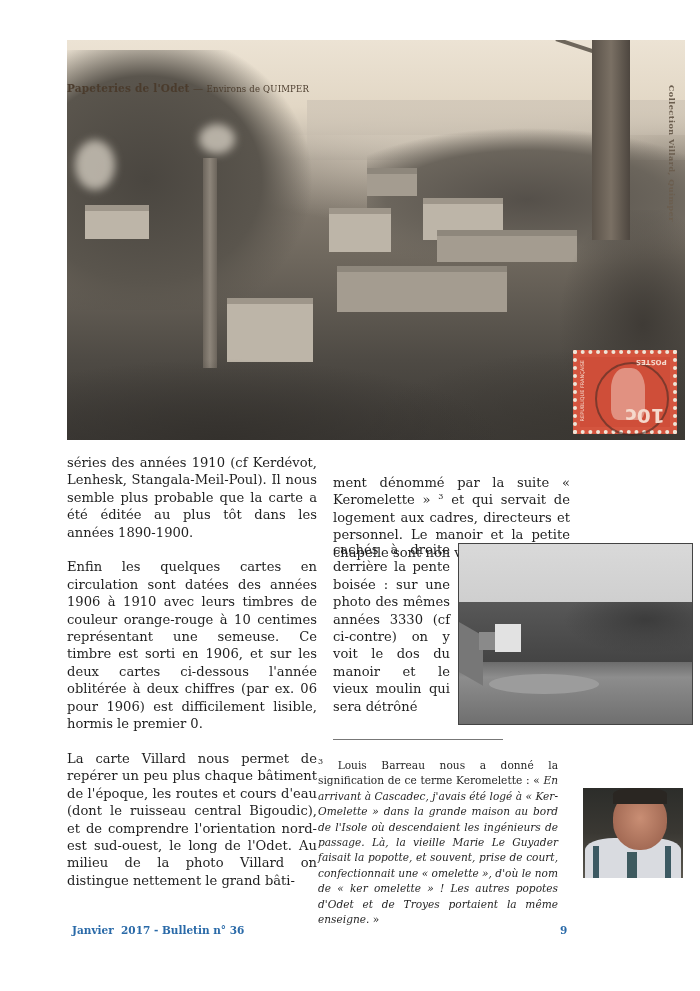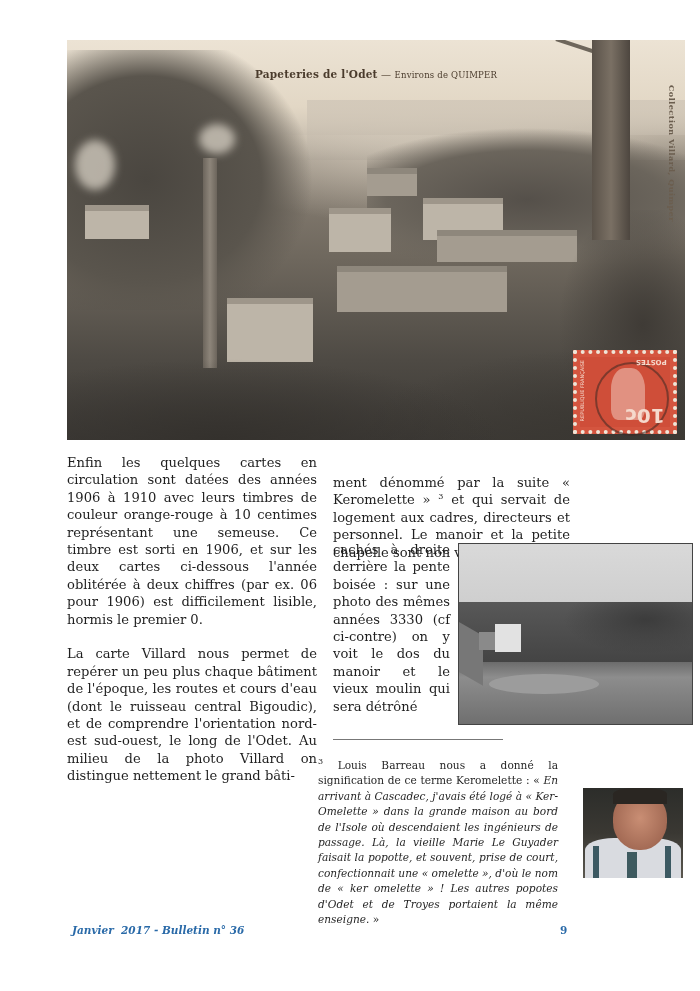--- a/index.html
+++ b/index.html
@@ -29,21 +29,21 @@
     background: linear-gradient(90deg, #6c655c, #8d857a, #6c655c); }
   .smoke { position: absolute; border-radius: 50%; background: rgba(225,218,205,0.7); filter: blur(4px); }
   .tree-trunk { position: absolute; left: 525px; top: 0; width: 38px; height: 200px;
     background: linear-gradient(90deg, #5a5249, #7a7064, #4d463f); }
   .branch { position: absolute; left: 488px; top: 4px; width: 44px; height: 4px; background: #6e665b; transform: rotate(18deg); }
   .foliage-bottom { position: absolute; left: 0; bottom: 0; width: 100%; height: 120px;
     background: radial-gradient(ellipse 60% 90% at 25% 100%, #34312d 0%, rgba(52,49,45,0) 75%),
                 radial-gradient(ellipse 50% 100% at 85% 100%, #3a3732 0%, rgba(58,55,50,0) 75%); }
   .foliage-right { position: absolute; right: 0; top: 170px; width: 140px; height: 230px;
     background: radial-gradient(ellipse 80% 70% at 70% 50%, #3f3b36 0%, rgba(63,59,54,0) 75%); }
-  .pc-caption { position: absolute; left: 0; right: 0; top: 28px; text-align: center;
+  .pc-caption { position: absolute; left: 0; right: 0; top: 42px; text-align: left;
     font-size: 10px; color: #4a3b2c; letter-spacing: 0.2px; }
   .pc-caption .main { font-weight: bold; font-size: 10.5px; }
   .pc-caption .sub { font-size: 8.5px; }
   .pc-collection { position: absolute; right: 8px; top: 45px; writing-mode: vertical-rl;
     font-size: 8px; color: #6b5e4f; font-weight: bold; letter-spacing: 0.5px; }
   .stamp { position: absolute; left: 506px; top: 310px; width: 104px; height: 84px;
     background: #d4553f; border: 4px dotted #efe6d8; box-sizing: border-box; }
   .stamp-inner { position: absolute; inset: 3px; background: #cf4e39; }
   .stamp .posts { position: absolute; right: 6px; top: 4px; font-size: 7px; color: #f5d9cc;
     font-family: "DejaVu Sans", sans-serif; font-weight: bold; transform: rotate(180deg); }
@@ -128,20 +128,21 @@
     <div class="stamp-inner"></div>
     <div class="sower"></div>
     <div class="cancel"></div>
     <span class="rf">REPUBLIQUE FRANÇAISE</span>
     <span class="posts">POSTES</span>
     <span class="val">10c</span>
   </div>
 </div>
 
 <div class="col col-left">
+  <p>séries des années 1910 (cf Kerdévot, Lenhesk, Stangala-Meil-Poul). Il nous semble plus probable que la carte a été éditée au plus tôt dans les années 1890-1900.</p>
   <p>Enfin les quelques cartes en circulation sont datées des années 1906 à 1910 avec leurs timbres de couleur orange-rouge à 10 centimes représentant une semeuse. Ce timbre est sorti en 1906, et sur les deux cartes ci-dessous l'année oblitérée à deux chiffres (par ex. 06 pour 1906) est difficilement lisible, hormis le premier 0.</p>
   <p>La carte Villard nous permet de repérer un peu plus chaque bâtiment de l'époque, les routes et cours d'eau (dont le ruisseau central Bigoudic), et de comprendre l'orientation nord-est sud-ouest, le long de l'Odet. Au milieu de la photo Villard on distingue nettement le grand bâti-</p>
 </div>
 
 <div class="col col-right-top">
   <p><span>ment dénommé par la suite « Keromelette » </span><span class="sup">3</span><span> et qui servait de logement aux cadres, directeurs et personnel. Le manoir et la petite chapelle sont non visibles, car</span></p>
 </div>
 
 <div class="col col-right-narrow">
   <p>cachés à droite derrière la pente boisée : sur une photo des mêmes années 3330 (cf ci-contre) on y voit le dos du manoir et le vieux moulin qui sera détrôné</p>
@@ -162,14 +163,14 @@
 
 <div class="portrait" title="Portrait of Louis Barreau">
   <div class="shirt"></div>
   <div class="brace-l"></div>
   <div class="brace-r"></div>
   <div class="tie"></div>
   <div class="face"></div>
   <div class="hair"></div>
 </div>
 
-<div class="footer footer-left" style="white-space:pre;font-style:italic;">Janvier  2017 - Bulletin n° 36</div>
+<div class="footer footer-left" style="white-space:pre;">Janvier  2017 - Bulletin n° 36</div>
 <div class="footer footer-page">9</div>
 
 </body></html>

